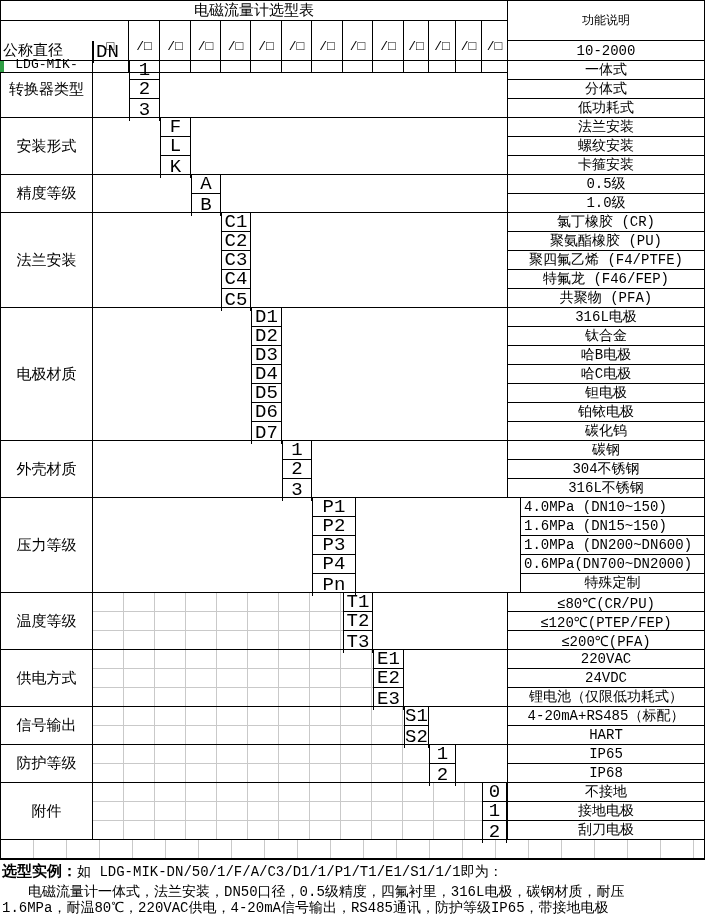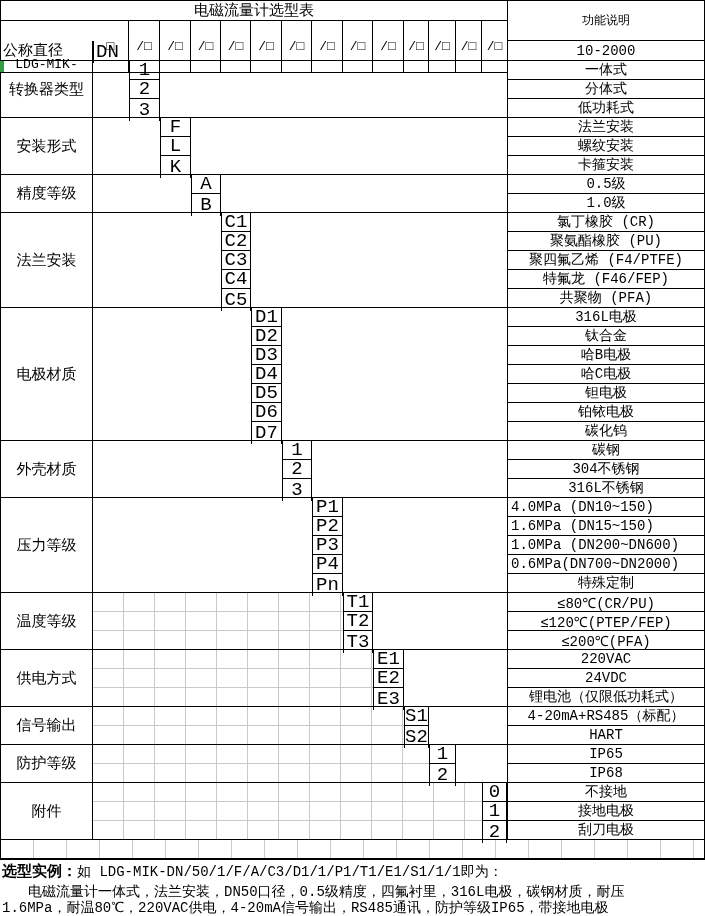--- a/index.html
+++ b/index.html
@@ -226,21 +226,21 @@
       <div class="funcs">
         <div class="func">碳钢</div>
         <div class="func">304不锈钢</div>
         <div class="func">316L不锈钢</div>
       </div>
     </div>
 
     <div class="grp" style="height:95px;">
       <div class="lbl">压力等级</div>
       <div class="lb" style="width:219px;"></div>
-      <div class="codes" style="width:31px;">
+      <div class="codes" style="width:44px;">
         <div class="code">P1</div>
         <div class="code">P2</div>
         <div class="code">P3</div>
         <div class="code">P4</div>
         <div class="code">Pn</div>
       </div>
       <div class="rb" style="width:164px;"></div>
       <div class="funcs">
         <div class="func left">4.0MPa (DN10~150)</div>
         <div class="func left">1.6MPa (DN15~150)</div>

